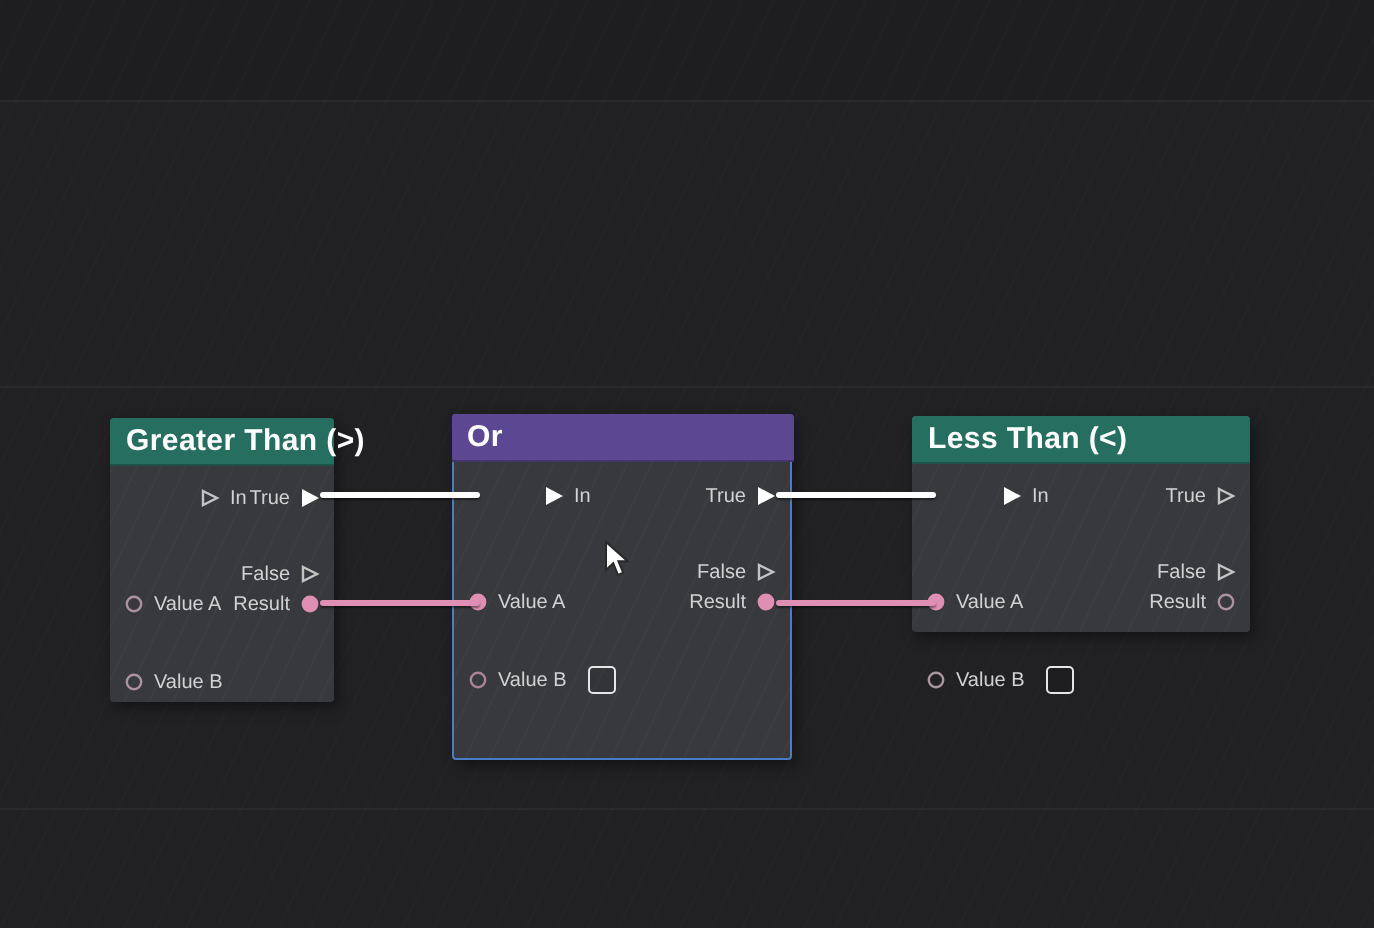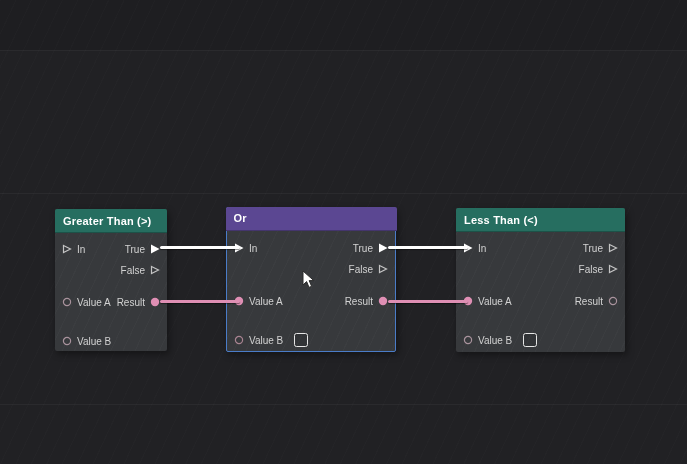--- a/index.html
+++ b/index.html
@@ -43,29 +43,29 @@
     position:absolute; left:0; right:0; top:0; height:24px;
     display:flex; align-items:center;
     padding:0 8px; box-sizing:border-box;
     border-radius:2px 2px 0 0;
     border-bottom:1px solid rgba(0,0,0,0.25);
   }
   .node.selected .node-header { left:-1.5px; right:-1.5px; top:-1.5px; }
   .node-header.teal   { background:#266e60; }
   .node-header.purple { background:#5b4792; }
   .node-title {
-    color:#ffffff; font-size:11px; font-weight:bold; letter-spacing:0.2px;
+    color:#ffffff; font-size:15px; font-weight:bold; letter-spacing:0.2px;
     white-space:nowrap;
   }
   .row {
     position:absolute; left:0; right:0; height:20px;
     display:flex; align-items:center; justify-content:space-between;
     padding:0 7px; box-sizing:border-box;
   }
-  .r1 { top:30px; } .r2 { top:51px; } .r3 { top:83px;justify-content:space-between; } .r4 { top:122px; }
+  .r1 { top:30px;margin-left:38px; } .r2 { top:68px; } .r3 { top:83px;justify-content:space-between; } .r4 { top:122px; }
   .port { display:flex; align-items:center; gap:5px; }
   .port-label { color:#d2d2d2; font-size:10px; white-space:nowrap; }
   .port svg { display:block; }
   .checkbox {
     width:12px; height:12px; margin-left:6px;
     border:1.5px solid #e6e6e6; border-radius:2.5px;
     background:rgba(0,0,0,0.08);
     display:inline-block;
   }
   .spacer { width:1px; }
@@ -132,21 +132,21 @@
       <span class="port">
         <svg width="10" height="10" viewBox="0 0 10 10">
             <circle cx="5" cy="5" r="3.6" fill="none" stroke="#a9939d" stroke-width="1.2"></circle>
           </svg>
         <span class="port-label">Value B</span>
       </span>
       <span class="spacer"></span>
     </div>
   </div>
 
-  <div class="node selected" style="left:226px; top:207px; width:170px; height:145px;">
+  <div class="node selected" style="left:226px; top:207px; width:170px; height:173px;">
     <div class="node-header purple">
       <span class="node-title">Or</span>
     </div>
     <div class="row r1">
       <span class="port">
         <svg width="10" height="10" viewBox="0 0 10 10">
             <path d="M1 0.5 L9.5 5 L1 9.5 Z" fill="#ffffff"></path>
           </svg>
         <span class="port-label">In</span>
       </span>
@@ -185,21 +185,21 @@
         <svg width="10" height="10" viewBox="0 0 10 10">
             <circle cx="5" cy="5" r="3.6" fill="none" stroke="#a98492" stroke-width="1.2"></circle>
           </svg>
         <span class="port-label">Value B</span>
         <span class="checkbox"></span>
       </span>
       <span class="spacer"></span>
     </div>
   </div>
 
-  <div class="node" style="left:456px; top:208px; width:169px; height:144px;">
+  <div class="node" style="left:456px; top:208px; width:169px; height:108px;">
     <div class="node-header teal">
       <span class="node-title">Less Than (&lt;)</span>
     </div>
     <div class="row r1">
       <span class="port">
         <svg width="10" height="10" viewBox="0 0 10 10">
             <path d="M1 0.5 L9.5 5 L1 9.5 Z" fill="#ffffff"></path>
           </svg>
         <span class="port-label">In</span>
       </span>

